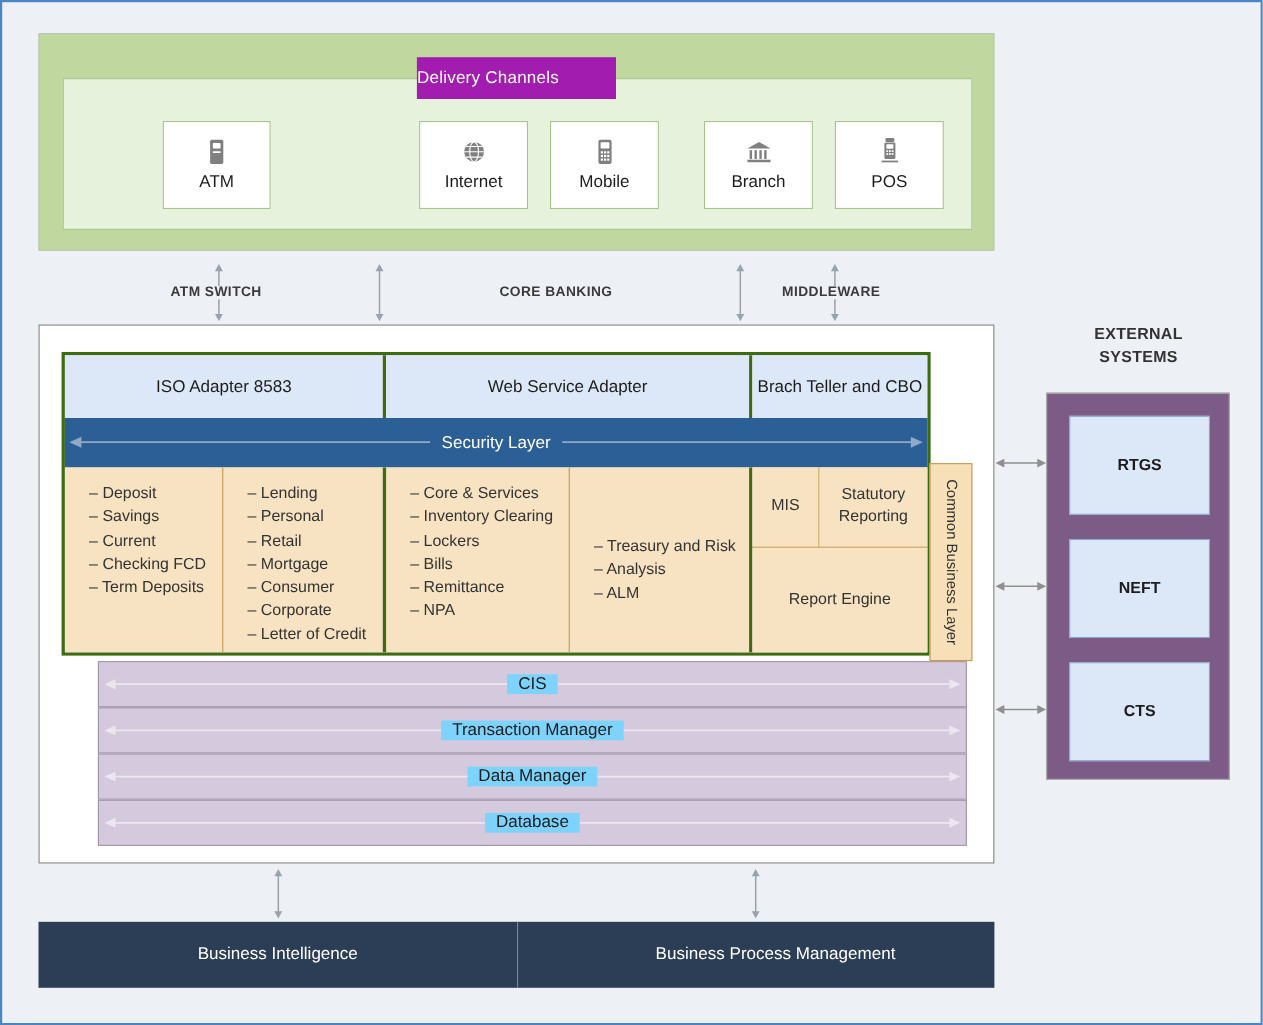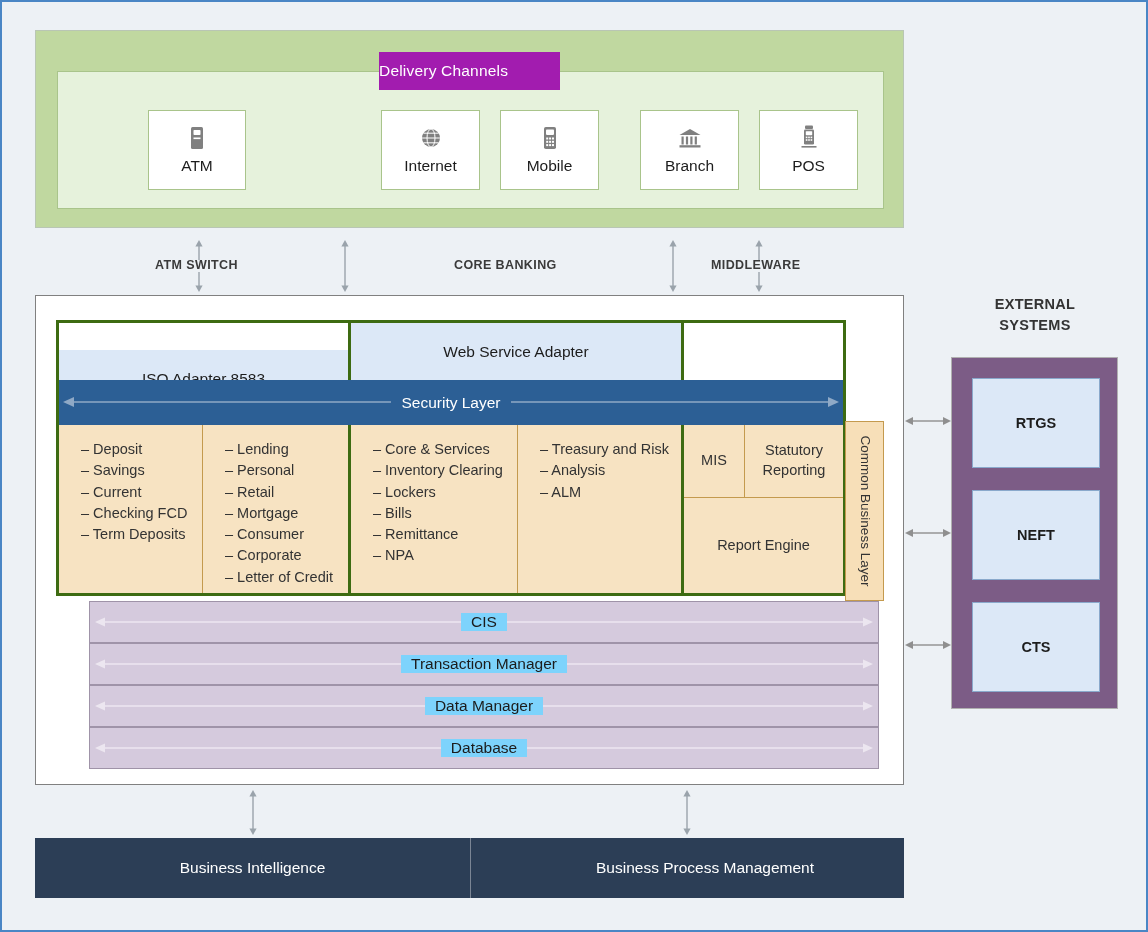--- a/index.html
+++ b/index.html
@@ -300,28 +300,31 @@
         </g>
         <polygon points="7,0 3.4,6.5 10.6,6.5" fill="#9aa3ab"></polygon>
         <polygon points="7,52 3.4,45.5 10.6,45.5" fill="#9aa3ab"></polygon>
       </svg>
   </div>
 
   <div id="core-panel">
 
     <div id="core-green">
 
-      <div class="adapter" style="left:0; width:289px;margin-top:27px;">
+      <div class="adapter" style="left:0; width:289px;">
         <span>ISO Adapter 8583</span>
       </div>
       <div class="adapter-div" style="left:289px;"></div>
       <div class="adapter" style="left:292px; width:330px;">
         <span>Web Service Adapter</span>
       </div>
       <div class="adapter-div" style="left:622px;"></div>
+      <div class="adapter" style="left:625px; width:159px;">
+        <span>Brach Teller and CBO</span>
+      </div>
 
       <div id="security-layer">
         <svg id="sec-arrow" viewBox="0 0 776 14" preserveAspectRatio="none">
           <line x1="10" y1="7" x2="766" y2="7" stroke="#8fa9c6" stroke-width="1.6"></line>
           <polygon points="0,7 11,2 11,12" fill="#8fa9c6"></polygon>
           <polygon points="776,7 765,2 765,12" fill="#8fa9c6"></polygon>
         </svg>
         <div id="security-label">
           <span>Security Layer</span>
         </div>
@@ -357,21 +360,21 @@
             <li>– Core &amp; Services</li>
             <li>– Inventory Clearing</li>
             <li>– Lockers</li>
             <li>– Bills</li>
             <li>– Remittance</li>
             <li>– NPA</li>
           </ul>
         </div>
         <div class="mod-div-thin" style="left:458px;"></div>
 
-        <div class="mod-col" style="left:459px; width:163px;">
+        <div class="mod-col" style="left:459px; width:163px;margin-top:48px;">
           <ul>
             <li>– Treasury and Risk</li>
             <li>– Analysis</li>
             <li>– ALM</li>
           </ul>
         </div>
         <div class="mod-div-green" style="left:622px;"></div>
 
         <div id="mis-cell" style="left:625px; top:0; width:60px; height:72px;">
           <span>MIS</span>

